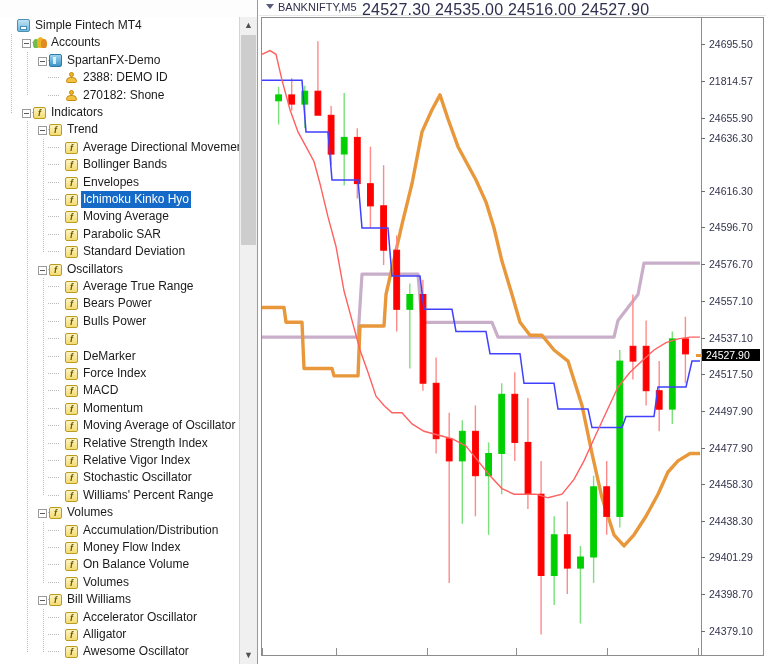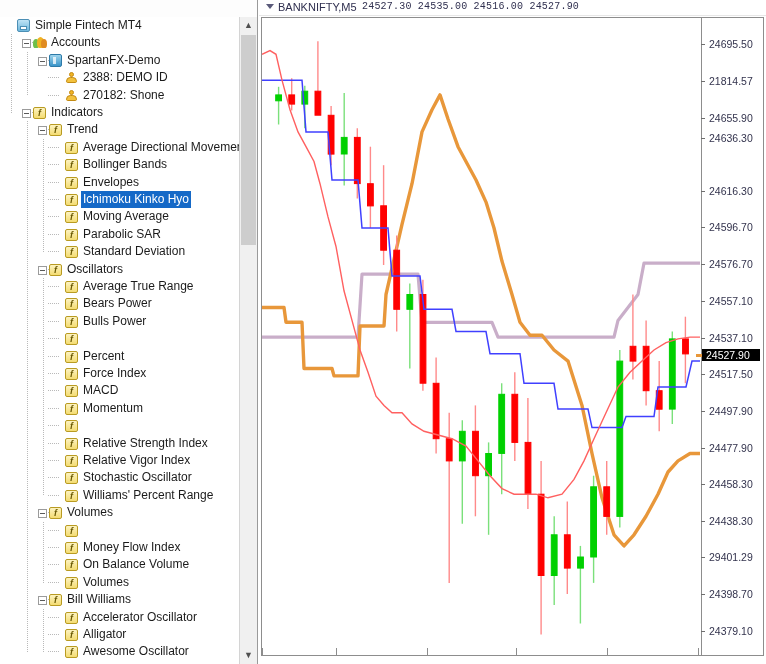--- a/index.html
+++ b/index.html
@@ -132,23 +132,22 @@
   }
   .chart-head .caret{
     position:absolute;left:7px;top:4px;width:0;height:0;
     border-left:4px solid transparent;border-right:4px solid transparent;
     border-top:5px solid #5a5a7a;cursor:pointer;
   }
   .chart-head .sym{
     position:absolute;left:19px;top:1px;font-size:11px;color:#2f2f4f;
   }
   .chart-head .ohlc{
-    position:absolute;left:103px;top:1px;font-size:10px;color:#2f2f4f;
+    position:absolute;left:103px;top:1px;font-size:16px;color:#2f2f4f;
     letter-spacing:.2px;
-    font-family:Liberation Mono, monospace;
   }
 
   .plot{
     position:absolute;left:2px;top:17px;width:440px;height:639px;
     border:1px solid #8d8d8d;border-right:none;box-sizing:border-box;
     background:#fff;overflow:hidden;
   }
   .plot svg{display:block;}
 
   
@@ -294,40 +293,41 @@
             <div class="ico ico-fx" style="left: 65px;">f</div>
             <span class="lbl" style="left: 81px;">Bulls Power</span>
           </div>
           <div class="node" style="top: 313.2px; height: 17.4px; position: absolute; left: 0px; right: 0px;">
             <div class="elbow" style="left: 48px; width: 12px;"></div>
             <div class="ico ico-fx" style="left: 65px;">f</div>
           </div>
           <div class="node" style="top: 330.6px; height: 17.4px; position: absolute; left: 0px; right: 0px;">
             <div class="elbow" style="left: 48px; width: 12px;"></div>
             <div class="ico ico-fx" style="left: 65px;">f</div>
-            <span class="lbl" style="left: 81px;">Percent</span>
+            <span class="lbl" style="left: 81px;">DeMarker</span>
           </div>
           <div class="node" style="top: 348px; height: 17.4px; position: absolute; left: 0px; right: 0px;">
             <div class="elbow" style="left: 48px; width: 12px;"></div>
             <div class="ico ico-fx" style="left: 65px;">f</div>
             <span class="lbl" style="left: 81px;">Force Index</span>
           </div>
           <div class="node" style="top: 365.4px; height: 17.4px; position: absolute; left: 0px; right: 0px;">
             <div class="elbow" style="left: 48px; width: 12px;"></div>
             <div class="ico ico-fx" style="left: 65px;">f</div>
             <span class="lbl" style="left: 81px;">MACD</span>
           </div>
           <div class="node" style="top: 382.8px; height: 17.4px; position: absolute; left: 0px; right: 0px;">
             <div class="elbow" style="left: 48px; width: 12px;"></div>
             <div class="ico ico-fx" style="left: 65px;">f</div>
             <span class="lbl" style="left: 81px;">Momentum</span>
           </div>
           <div class="node" style="top: 400.2px; height: 17.4px; position: absolute; left: 0px; right: 0px;">
             <div class="elbow" style="left: 48px; width: 12px;"></div>
             <div class="ico ico-fx" style="left: 65px;">f</div>
+            <span class="lbl" style="left: 81px;">Moving Average of Oscillator</span>
           </div>
           <div class="node" style="top: 417.6px; height: 17.4px; position: absolute; left: 0px; right: 0px;">
             <div class="elbow" style="left: 48px; width: 12px;"></div>
             <div class="ico ico-fx" style="left: 65px;">f</div>
             <span class="lbl" style="left: 81px;">Relative Strength Index</span>
           </div>
           <div class="node" style="top: 435px; height: 17.4px; position: absolute; left: 0px; right: 0px;">
             <div class="elbow" style="left: 48px; width: 12px;"></div>
             <div class="ico ico-fx" style="left: 65px;">f</div>
             <span class="lbl" style="left: 81px;">Relative Vigor Index</span>
@@ -344,20 +344,21 @@
           </div>
           <div class="node" style="top: 487.2px; height: 17.4px; position: absolute; left: 0px; right: 0px;">
             <div class="exp" style="left: 38px;"></div>
             <div class="elbow" style="left: 48px; width: 5px;"></div>
             <div class="ico ico-fx" style="left: 49px;">f</div>
             <span class="lbl" style="left: 65px;">Volumes</span>
           </div>
           <div class="node" style="top: 504.6px; height: 17.4px; position: absolute; left: 0px; right: 0px;">
             <div class="elbow" style="left: 48px; width: 12px;"></div>
             <div class="ico ico-fx" style="left: 65px;">f</div>
+            <span class="lbl" style="left: 81px;">Accumulation/Distribution</span>
           </div>
           <div class="node" style="top: 522px; height: 17.4px; position: absolute; left: 0px; right: 0px;">
             <div class="elbow" style="left: 48px; width: 12px;"></div>
             <div class="ico ico-fx" style="left: 65px;">f</div>
             <span class="lbl" style="left: 81px;">Money Flow Index</span>
           </div>
           <div class="node" style="top: 539.4px; height: 17.4px; position: absolute; left: 0px; right: 0px;">
             <div class="elbow" style="left: 48px; width: 12px;"></div>
             <div class="ico ico-fx" style="left: 65px;">f</div>
             <span class="lbl" style="left: 81px;">On Balance Volume</span>

